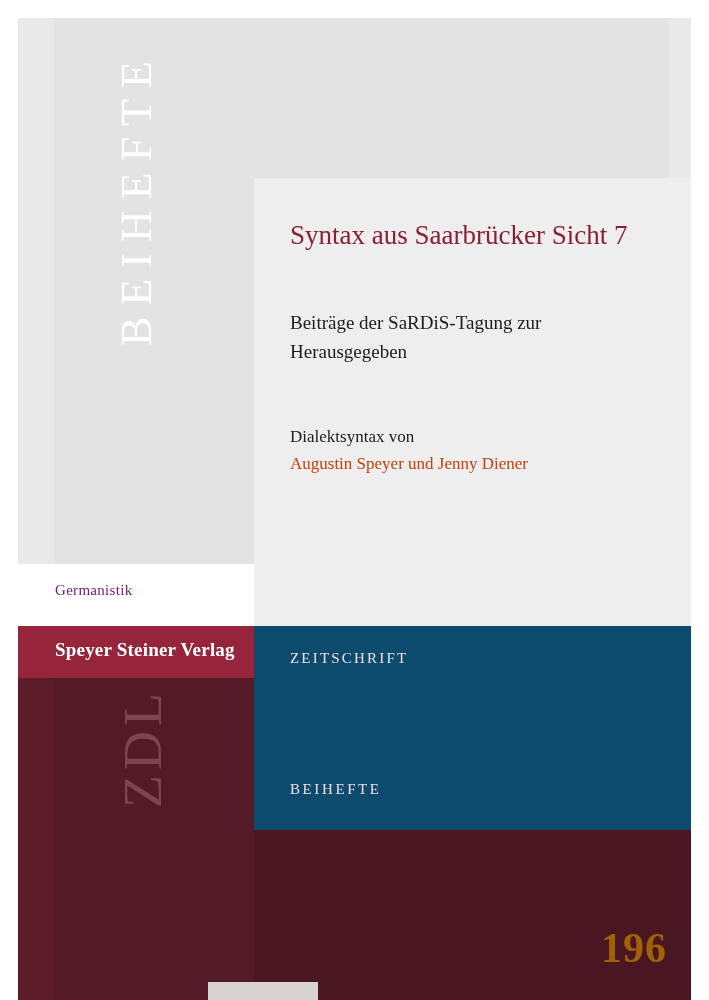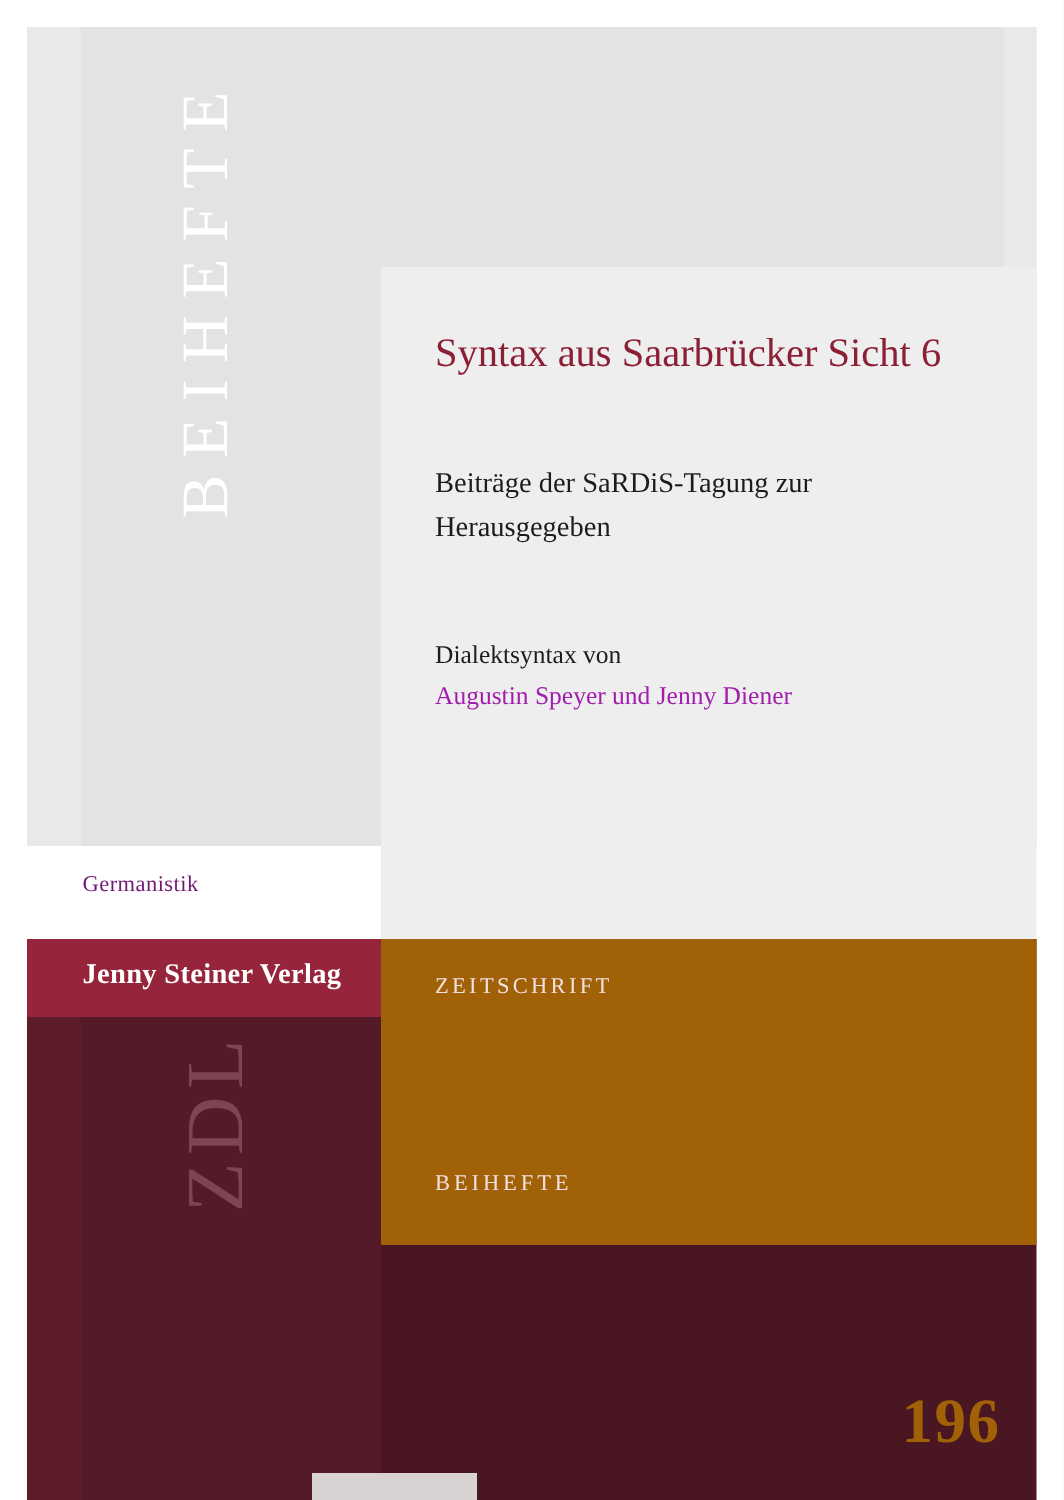--- a/index.html
+++ b/index.html
@@ -199,31 +199,31 @@
     color: #1c1c1c;
   }
   .front-editors {
     position: absolute;
     left: 36px;
     top: 272px;
     width: 370px;
     font-family: "Liberation Serif", serif;
     font-size: 17px;
     line-height: 27px;
-    color: #a21caf;
+    color: #c2410c;
   }
 
   
   .series-block {
     position: absolute;
     left: 236px;
     top: 608px;
     width: 437px;
     height: 204px;
-    background: #a16207;
+    background: #0c4a6e;
   }
   .series-lines {
     position: absolute;
     left: 36px;
     top: 18px;
     width: 380px;
     font-family: "Liberation Serif", serif;
     font-size: 15px;
     letter-spacing: 2.2px;
     line-height: 29px;
@@ -277,26 +277,26 @@
 
     <div class="subject-bar">
       <div class="subject-text">Germanistik</div>
     </div>
 
     <div class="dark-panel"></div>
     <div class="dark-left"></div>
     <div class="dark-spine-strip"></div>
 
     <div class="publisher-band"></div>
-    <div class="publisher-name">Jenny Steiner Verlag</div>
+    <div class="publisher-name">Speyer Steiner Verlag</div>
 
     <div class="zdl-word">ZDL</div>
 
     <div class="front-block">
-      <div class="front-title">Syntax aus Saarbrücker Sicht 6</div>
+      <div class="front-title">Syntax aus Saarbrücker Sicht 7</div>
       <div class="front-subtitle">Beiträge der SaRDiS-Tagung zur Herausgegeben</div>
       <div class="front-editor-label">Dialektsyntax von</div>
       <div class="front-editors">Augustin Speyer und Jenny Diener</div>
     </div>
 
     <div class="series-block">
       <div class="series-lines">
         <div>Zeitschrift</div>
       </div>
       <div class="series-beihefte">Beihefte</div>

